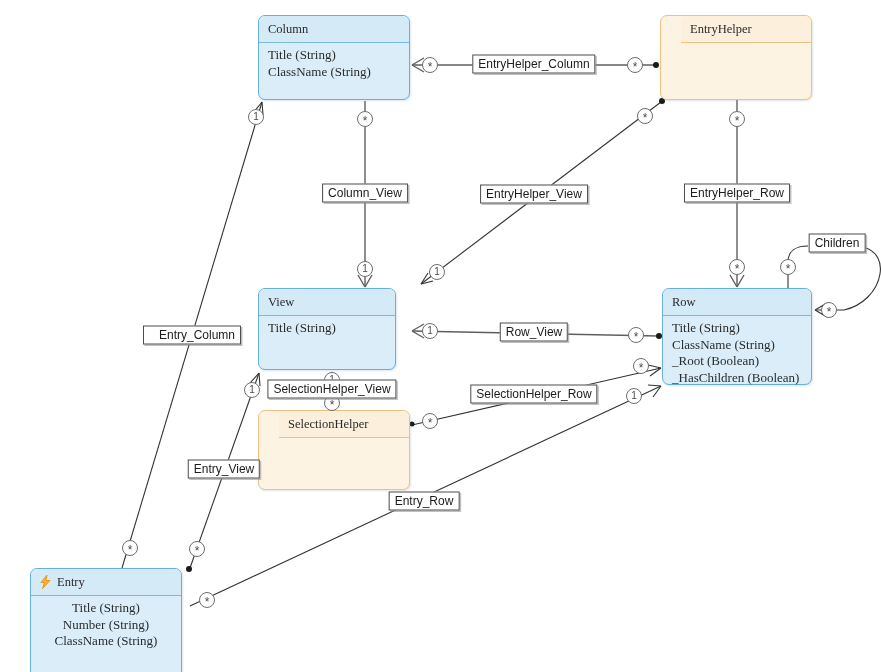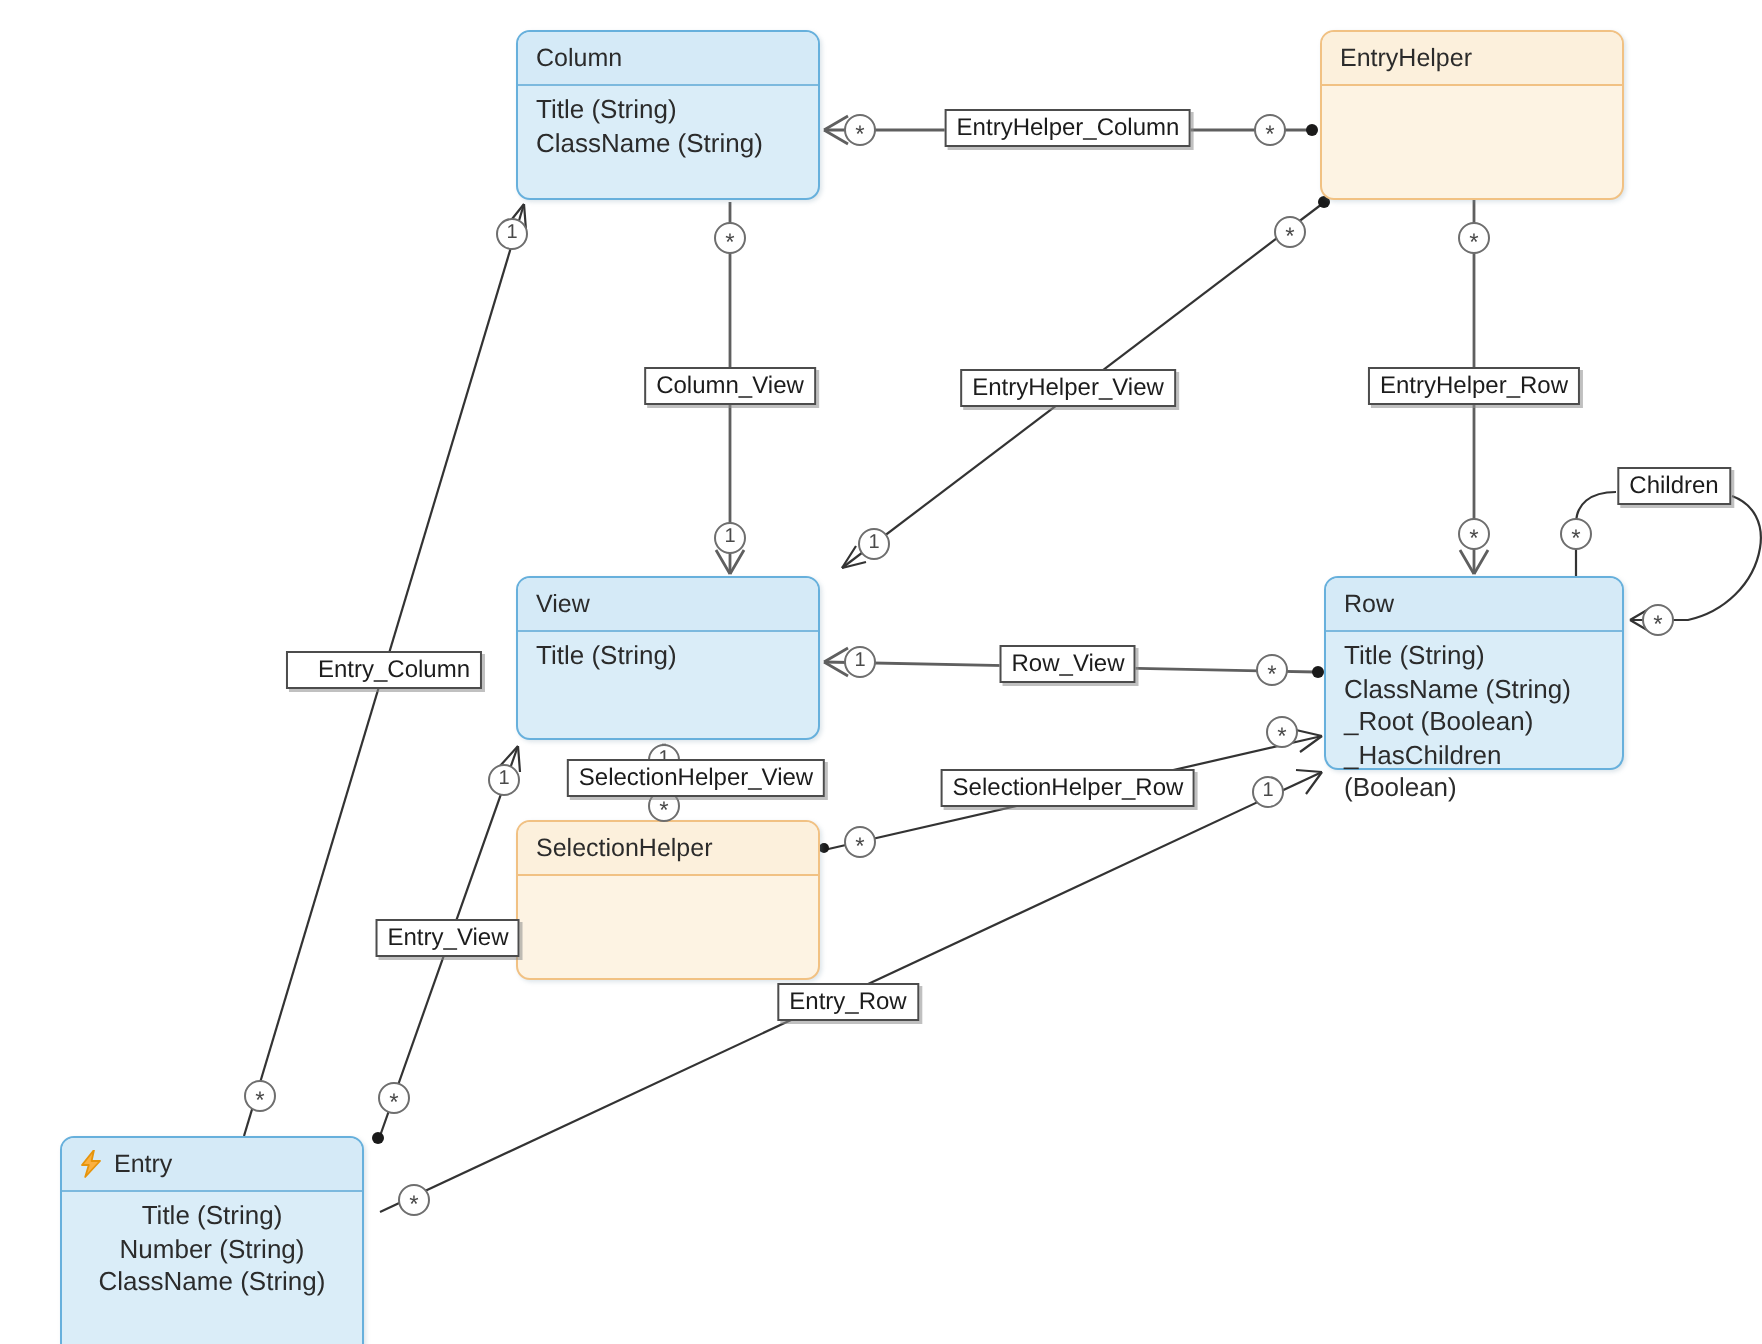--- a/index.html
+++ b/index.html
@@ -1,22 +1,22 @@
 <!DOCTYPE html>
 <html><head>
 <meta charset="utf-8">
 <style>
   html,body{margin:0;padding:0;background:#fff;}
   #canvas{position:relative;width:881px;height:672px;background:#ffffff;overflow:hidden;
           font-family:"Liberation Sans",sans-serif;color:#2b2b2b;}
   #wires{position:absolute;left:0;top:0;z-index:1;pointer-events:none;}
   .entity{position:absolute;z-index:2;border-radius:7px;box-sizing:border-box;
-          box-shadow:1px 1px 2px rgba(120,150,170,.25);}
+          box-shadow:1px 1px 2px rgba(120,150,170,.25);font-family:Liberation Serif, serif;}
   .entity.blue{background:#daedf8;border:1.4px solid #67b0dc;}
-  .entity.orange{background:#fdf3e3;border:1.4px solid #f1c183;}
+  .entity.orange{background:#fdf3e3;border:1.4px solid #f1c183;padding-left:20px;}
   .entity .hd{height:26px;display:flex;align-items:center;gap:6px;padding:0 9px;
           font-size:12.5px;border-top-left-radius:6px;border-top-right-radius:6px;}
   .entity.blue .hd{border-bottom:1px solid #7cb9de;background:#d5eaf7;}
   .entity.orange .hd{border-bottom:1px solid #f1c183;background:#fcf0dc;}
   .entity .bd{padding:4px 9px 0 9px;font-size:13px;line-height:16.5px;}
   .mult{position:absolute;z-index:3;width:14px;height:14px;border:1px solid #6e6e6e;
         border-radius:50%;background:#fff;text-align:center;color:#4a4a4a;}
   .mult.many{font-size:12px;line-height:18px;}
   .mult.one{font-size:10px;line-height:13px;}
   .rlabel{position:absolute;z-index:4;transform:translate(-50%,-50%);white-space:nowrap;
@@ -99,21 +99,21 @@
       <div>Title (String)</div>
       <div>ClassName (String)</div>
     </div>
   </div>
 
   <div class="entity orange" style="left:660px;top:15px;width:152px;height:85px;">
     <div class="hd">EntryHelper</div>
     <div class="bd"></div>
   </div>
 
-  <div class="entity blue" style="left:258px;top:288px;width:152px;height:82px;">
+  <div class="entity blue" style="left:258px;top:288px;width:138px;height:82px;">
     <div class="hd">View</div>
     <div class="bd">
       <div>Title (String)</div>
     </div>
   </div>
 
   <div class="entity blue" style="left:662px;top:288px;width:150px;height:97px;">
     <div class="hd">Row</div>
     <div class="bd">
       <div>Title (String)</div>
@@ -166,19 +166,19 @@
   <div class="mult one" style="left:244px;top:382px;">1</div>
   <div class="mult many" style="left:199px;top:592px;">*</div>
   <div class="mult one" style="left:626px;top:388px;">1</div>
 
   <div class="rlabel" style="left:534px;top:64px;">EntryHelper_Column</div>
   <div class="rlabel" style="left:365px;top:193px;">Column_View</div>
   <div class="rlabel" style="left:534px;top:194px;">EntryHelper_View</div>
   <div class="rlabel" style="left:737px;top:193px;">EntryHelper_Row</div>
   <div class="rlabel" style="left:837px;top:243px;">Children</div>
   <div class="rlabel" style="left:534px;top:332px;">Row_View</div>
-  <div class="rlabel" style="left:348px;top:389px;">SelectionHelper_View</div>
+  <div class="rlabel" style="left:332px;top:389px;">SelectionHelper_View</div>
   <div class="rlabel" style="left:534px;top:394px;">SelectionHelper_Row</div>
   <div class="rlabel" style="left:192px;top:335px;padding-left:15px;">Entry_Column</div>
   <div class="rlabel" style="left:224px;top:469px;">Entry_View</div>
   <div class="rlabel" style="left:424px;top:501px;">Entry_Row</div>
 
 </div>
 
 </body></html>

